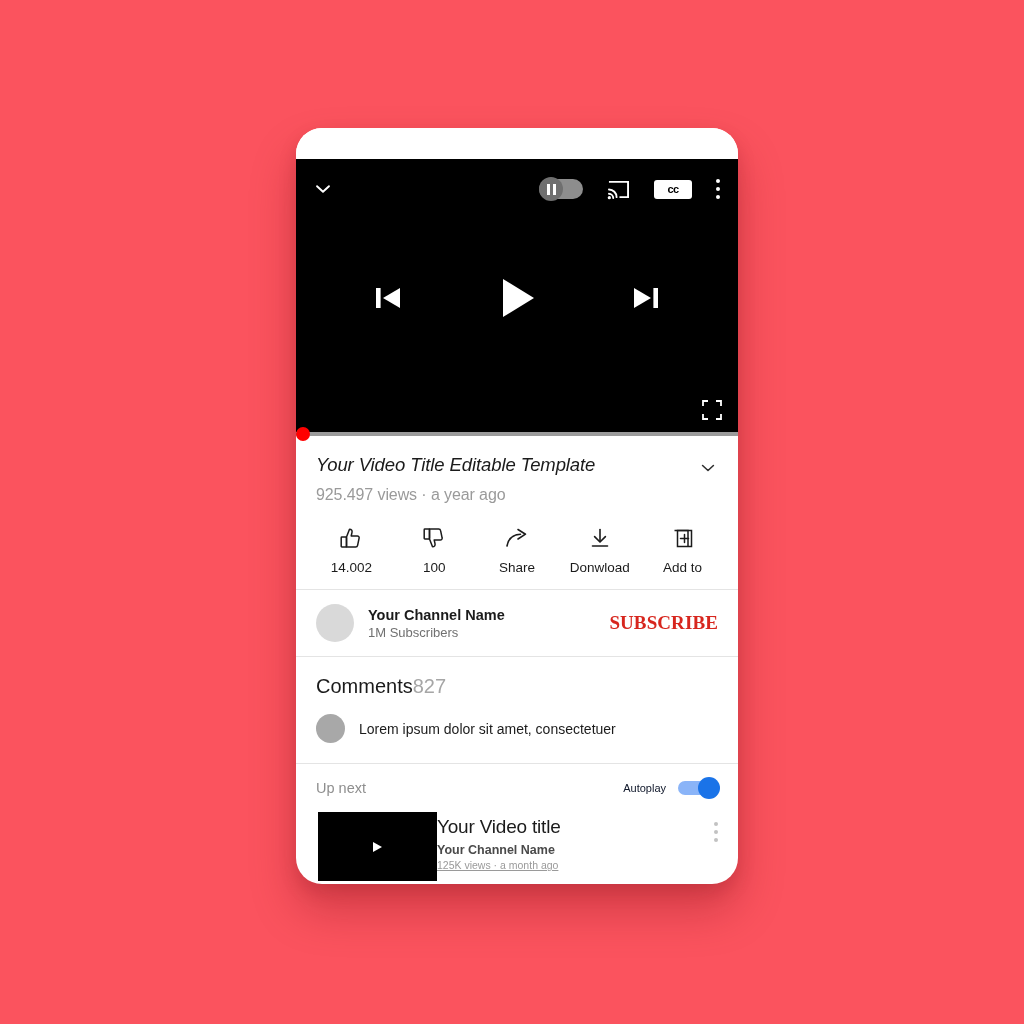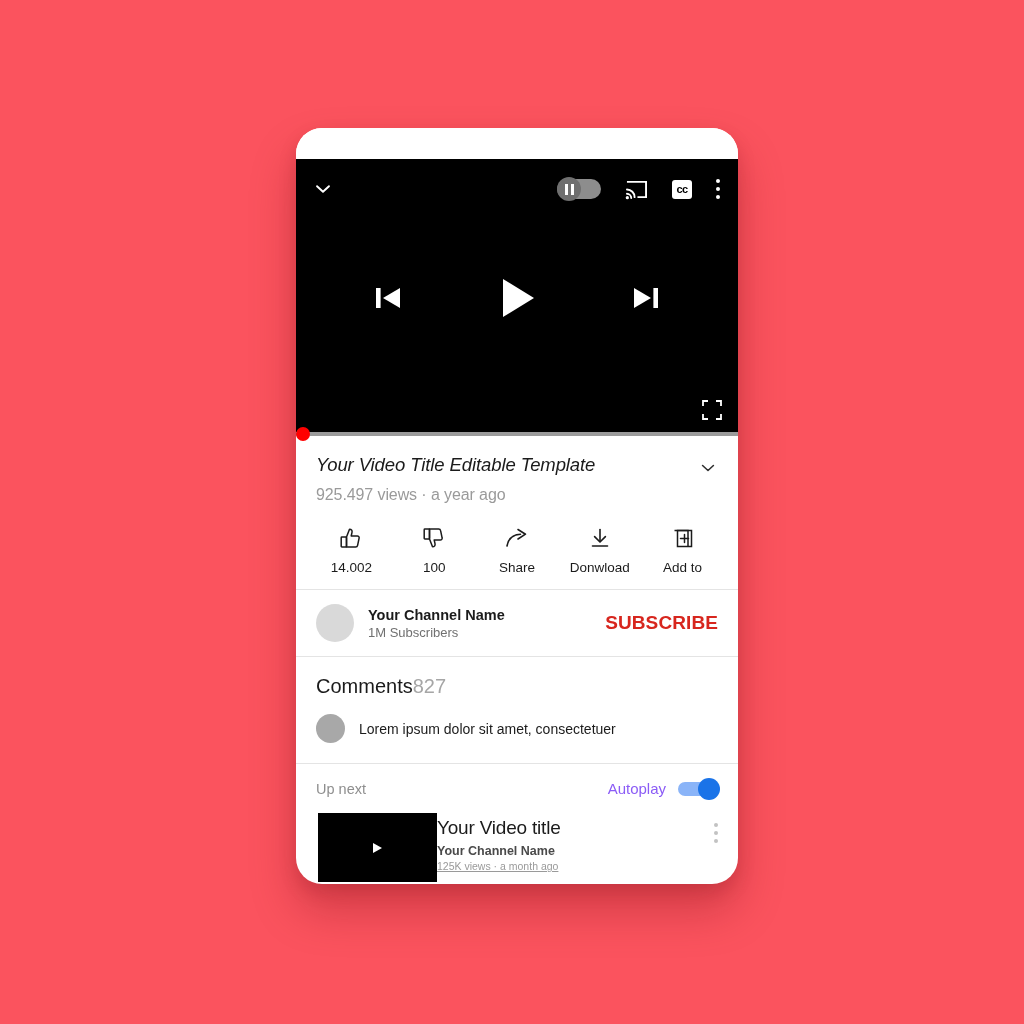--- a/index.html
+++ b/index.html
@@ -95,21 +95,21 @@
   }
   .pill-toggle .knob i {
     display: block;
     width: 3px;
     height: 11px;
     background: #ffffff;
   }
 
   
   .cc-badge {
-    width: 20px;
+    width: 38px;
     height: 19px;
     border-radius: 3px;
     background: #ffffff;
     color: #000000;
     font-size: 11px;
     font-weight: bold;
     letter-spacing: -0.5px;
     display: flex;
     align-items: center;
     justify-content: center;
@@ -253,20 +253,21 @@
     font-size: 13px;
     color: #707070;
     margin-top: 2px;
   }
   .subscribe-btn {
     margin-left: auto;
     color: #d7261e;
     font-size: 19px;
     font-weight: bold;
     letter-spacing: 0.1px;
+    font-family: Liberation Serif, serif;
   }
 
   
   .comments {
     padding: 18px 20px 20px 20px;
   }
   .comments-head {
     font-size: 20px;
     color: #1b1b1b;
   }
@@ -302,22 +303,22 @@
     font-size: 14.5px;
     color: #8e8e8e;
   }
   .autoplay-group {
     margin-left: auto;
     display: flex;
     align-items: center;
     gap: 12px;
   }
   .autoplay-label {
-    font-size: 15px;
-    color: #8b5cf6;
+    font-size: 11px;
+    color: #0f172a;
   }
   .switch {
     width: 40px;
     height: 14px;
     border-radius: 7px;
     background: #8ab4f8;
     position: relative;
   }
   .switch .sknob {
     position: absolute;

